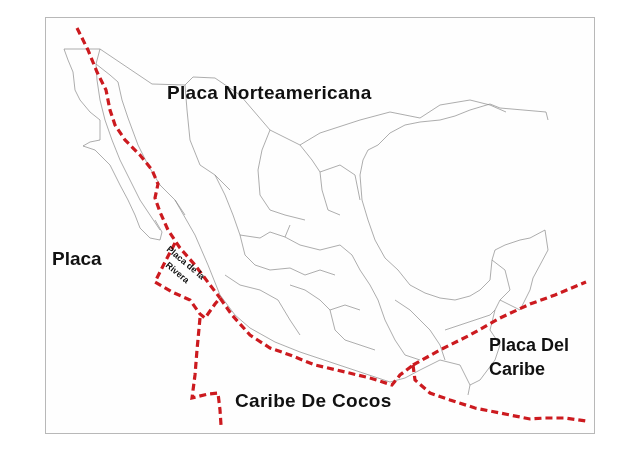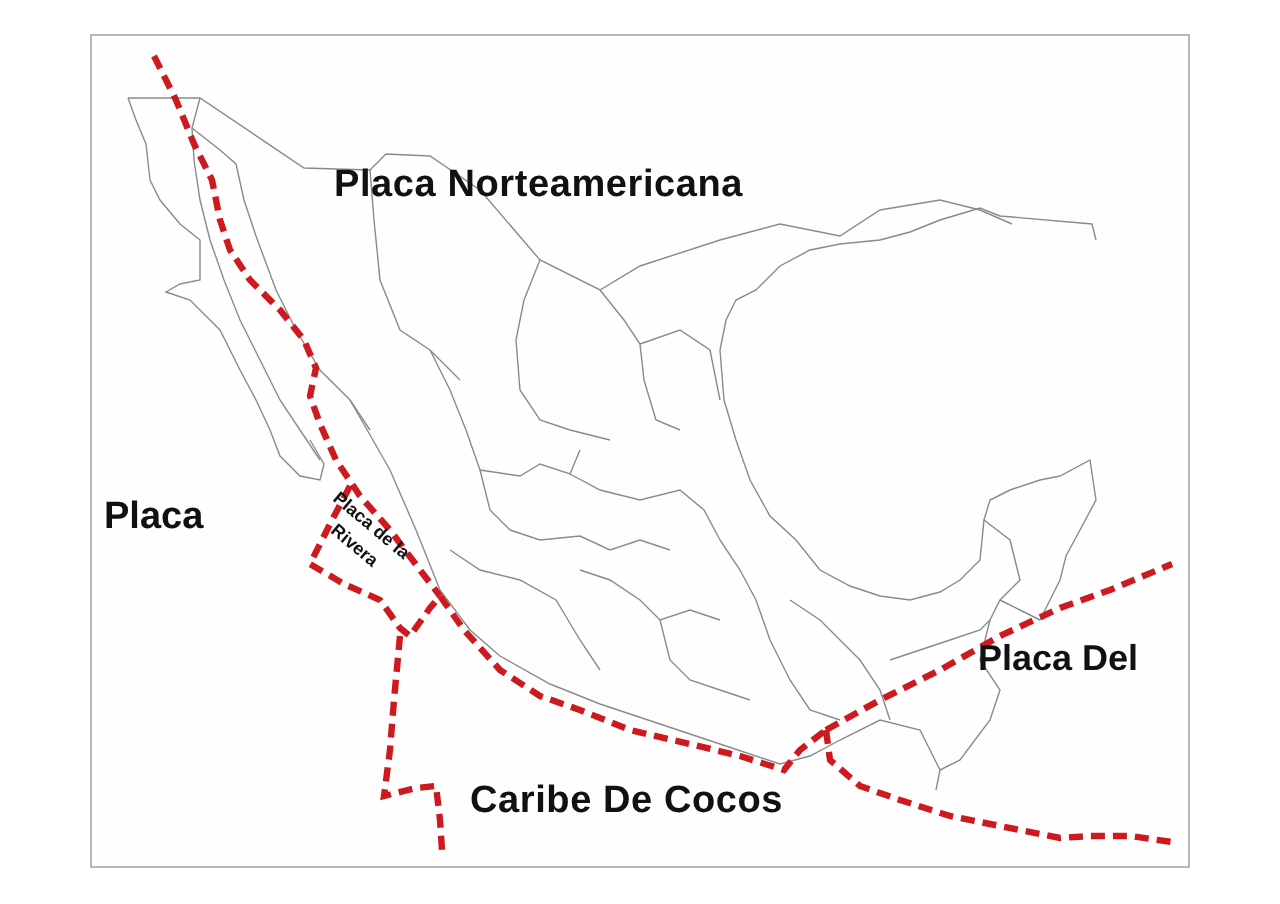--- a/index.html
+++ b/index.html
@@ -4,21 +4,21 @@
 <style>
   html, body { margin:0; padding:0; background:#ffffff; }
   body { width:640px; height:452px; position:relative; overflow:hidden; font-family:"Liberation Sans", sans-serif; }
   .frame { position:absolute; left:45px; top:17px; width:550px; height:417px; border:1px solid #b8b8b8; box-sizing:border-box; background:#fefefe; }
   svg.map { position:absolute; left:0; top:0; width:640px; height:452px; }
   .label { position:absolute; font-family:"Liberation Sans", sans-serif; font-weight:bold; color:#111; white-space:nowrap; }
   .l-norte { left:167px; top:40px; font-size:19px; letter-spacing:0.3px;margin-top:42px; }
   .l-pacifica { left:52px; top:206px; font-size:19px; line-height:26px; text-align:left;margin-top:40px; }
   .l-rivera { left:158px; top:255px; font-size:9px; line-height:13px; text-align:center; transform:rotate(40deg); transform-origin:center; }
   .l-cocos { left:235px; top:390px; font-size:19px; letter-spacing:0.3px; }
-  .l-caribe { left:489px; top:317px; font-size:18px; line-height:24px; text-align:left; }
+  .l-caribe { left:489px; top:333px; font-size:18px; line-height:24px; text-align:left; }
   .coast { fill:none; stroke:#8a8a8a; stroke-width:0.7; }
   .fault { fill:none; stroke:#cc1a1f; stroke-width:3.2; stroke-dasharray:7 4; stroke-linecap:butt; }
 </style>
 </head>
 <body>
 
 <div class="frame"></div>
 
 <svg class="map" viewBox="0 0 640 452">
 
@@ -79,13 +79,14 @@
 
 <div class="label l-rivera">
   <div>Placa de la</div>
   <div>Rivera</div>
 </div>
 
 <div class="label l-cocos">Caribe De Cocos</div>
 
 <div class="label l-caribe">
   <div>Placa Del</div>
+  <div>Caribe</div>
 </div>
 
 </body></html>

